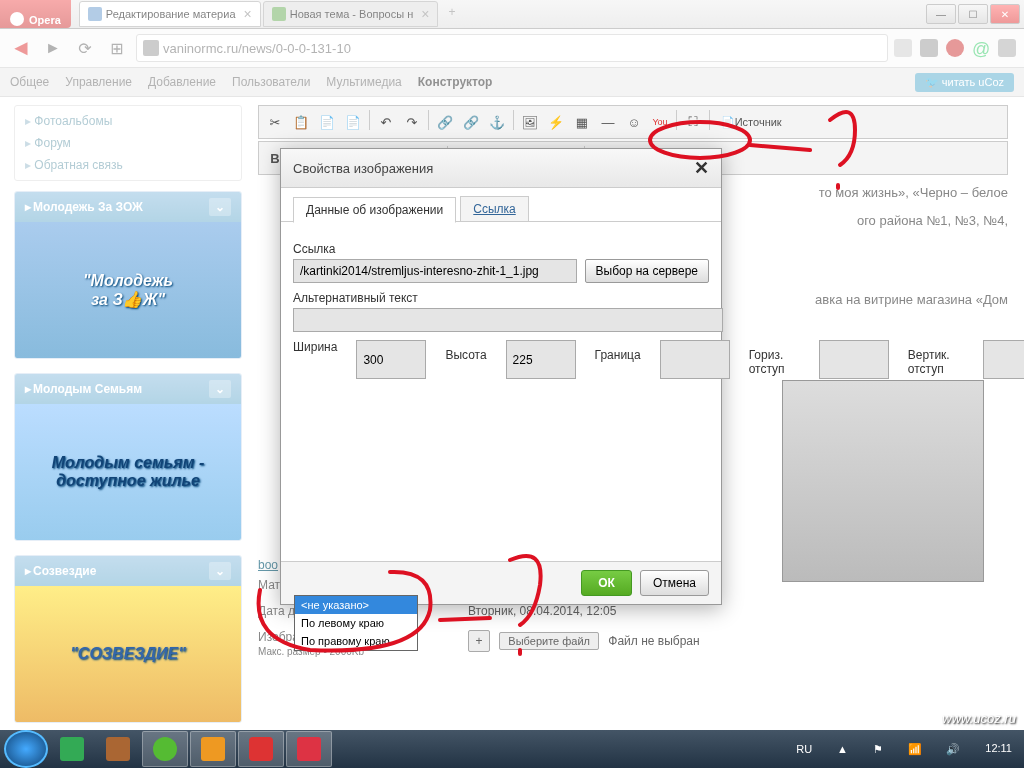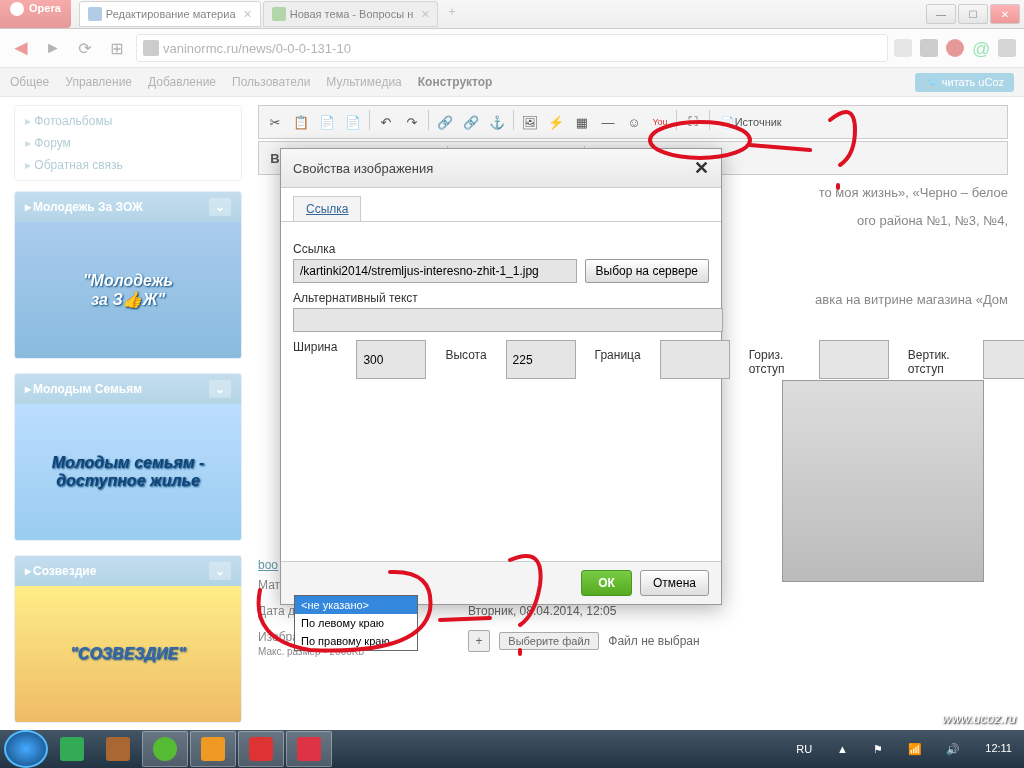--- a/index.html
+++ b/index.html
@@ -1,18 +1,18 @@
 <!DOCTYPE html>
 <html><head>
 <meta charset="utf-8">
 <style>
 body{margin:0;font-family:Arial,sans-serif;font-size:12px;background:#f0f0f0;overflow:hidden;width:1024px;height:768px;position:relative}
 
 .window-top{height:28px;background:linear-gradient(#eee,#ddd);border-bottom:1px solid #999;display:flex;align-items:center}
-.opera-btn{display:flex;align-items:flex-start;padding:2px 10px;background:linear-gradient(#e55,#c33);color:#fff;border-radius:0 0 4px 0;height:24px;font-weight:bold;font-size:11px}
+.opera-btn{display:flex;align-items:flex-end;padding:2px 10px;background:linear-gradient(#e55,#c33);color:#fff;border-radius:0 0 4px 0;height:24px;font-weight:bold;font-size:11px}
 .opera-btn:before{content:"";width:14px;height:14px;background:#fff;border-radius:50%;margin-right:5px}
 .tabs{display:flex;margin-left:8px;gap:2px}
 .tab{display:flex;align-items:center;padding:4px 8px;background:#fff;border:1px solid #aaa;border-radius:3px 3px 0 0;max-width:180px;font-size:11px;gap:4px}
 .tab.inact{background:#ddd}
 .favicon{width:14px;height:14px;background:#69c;border-radius:2px;flex-shrink:0}
 .tab-x{color:#888;font-size:14px;margin-left:4px}
 .tab-plus{padding:4px 8px;color:#888}
 .win-btns{margin-left:auto;display:flex;gap:2px;margin-right:4px}
 .win-btn{width:28px;height:18px;background:linear-gradient(#eee,#ccc);border:1px solid #999;border-radius:2px;font-size:10px;display:flex;align-items:center;justify-content:center}
 .win-btn.close{background:linear-gradient(#f66,#d33);color:#fff}
@@ -274,20 +274,21 @@
 
   <div style="position:absolute;right:40px;top:380px;width:200px;height:200px;background:linear-gradient(#ddd,#bbb);border:1px solid #999"></div>
 </div>
 
 <div class="dialog">
   <div class="dlg-title">
     <span>Свойства изображения</span>
     <span class="dlg-x">✕</span>
   </div>
   <div class="dlg-tabs">
+    <div class="dlg-tab act">Данные об изображении</div>
     <div class="dlg-tab">Ссылка</div>
   </div>
   <div class="dlg-body">
     <div class="fld-lbl">Ссылка</div>
     <div class="fld-row">
       <input class="inp w-url" value="/kartinki2014/stremljus-interesno-zhit-1_1.jpg" style="">
       <button class="btn-srv">Выбор на сервере</button>
     </div>
     <div class="fld-lbl">Альтернативный текст</div>
     <input class="inp" style="width: 100%;" value="">

